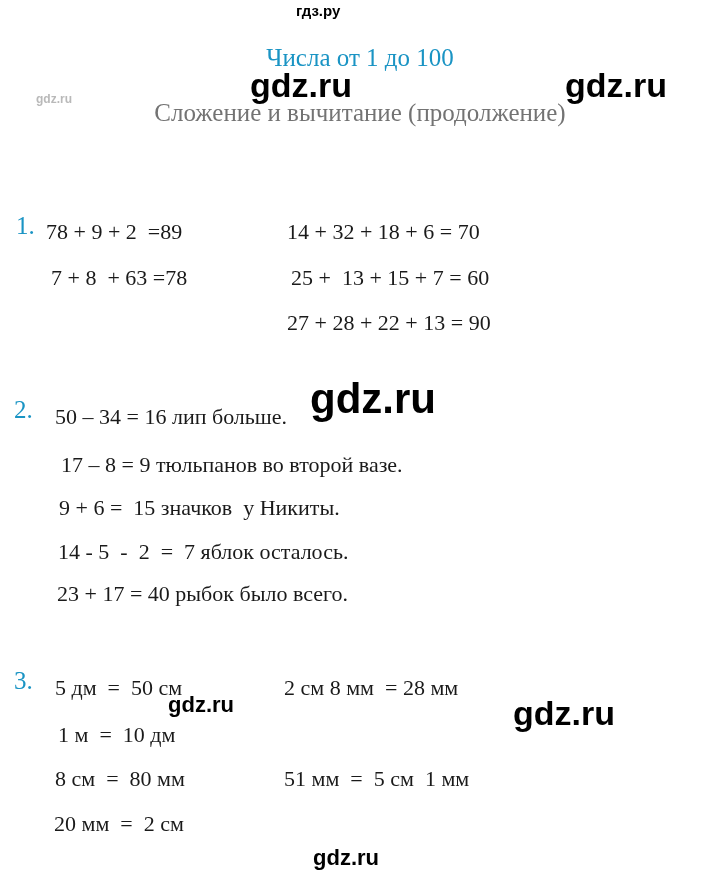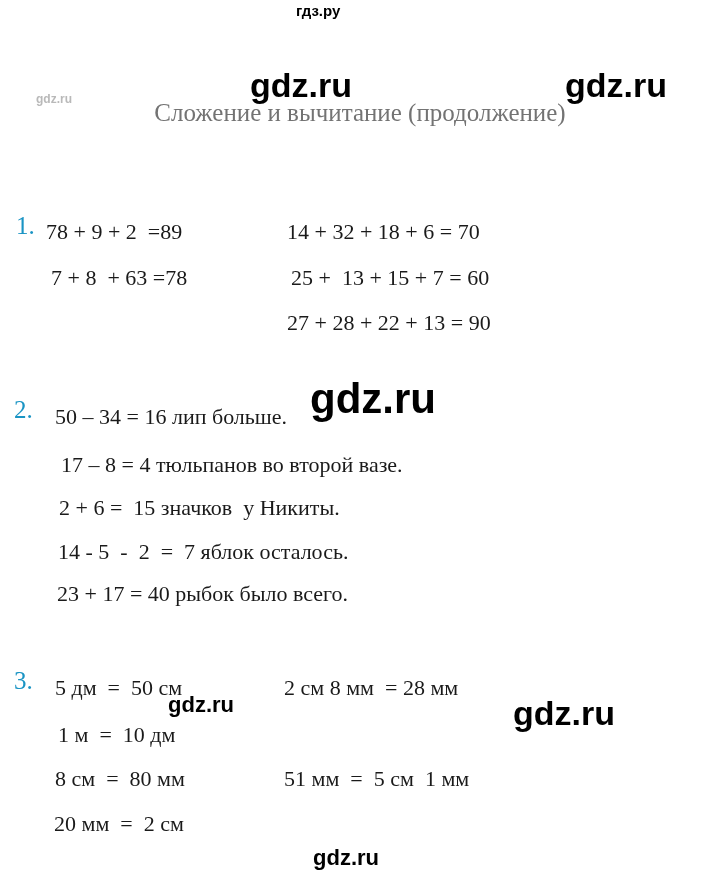--- a/index.html
+++ b/index.html
@@ -94,36 +94,37 @@
   .big-wm-6 { top: 845px; left: 313px; font-size: 22px; }
   .sm-wm-1 { top: 92px; left: 36px; }
 </style>
 </head>
 <body>
 
 <div class="page">
 
   <div class="site-logo">гдз.ру</div>
 
+  <div class="title-1">Числа от 1 до 100</div>
   <div class="title-2">Сложение и вычитание  (продолжение)</div>
 
   <div class="task-num" style="top:212px; left:16px;">1.</div>
 
   <div class="line" style="top:219px; left:46px;">78 + 9 + 2  =89</div>
   <div class="line" style="top:265px; left:51px;">7 + 8  + 63 =78</div>
 
   <div class="line" style="top:219px; left:287px;">14 + 32 + 18 + 6 = 70</div>
   <div class="line" style="top:265px; left:291px;">25 +  13 + 15 + 7 = 60</div>
   <div class="line" style="top:310px; left:287px;">27 + 28 + 22 + 13 = 90</div>
 
   <div class="task-num" style="top:396px; left:14px;">2.</div>
 
   <div class="line" style="top:404px; left:55px;">50 – 34 = 16 лип больше.</div>
-  <div class="line" style="top:452px; left:61px;">17 – 8 = 4 тюльпанов во второй вазе.</div>
-  <div class="line" style="top:495px; left:59px;">2 + 6 =  15 значков  у Никиты.</div>
+  <div class="line" style="top:452px; left:61px;">17 – 8 = 9 тюльпанов во второй вазе.</div>
+  <div class="line" style="top:495px; left:59px;">9 + 6 =  15 значков  у Никиты.</div>
   <div class="line" style="top:539px; left:58px;">14 - 5  -  2  =  7 яблок осталось.</div>
   <div class="line" style="top:581px; left:57px;">23 + 17 = 40 рыбок было всего.</div>
 
   <div class="task-num" style="top:667px; left:14px;">3.</div>
 
   <div class="line" style="top:675px; left:55px;">5 дм  =  50 см</div>
   <div class="line" style="top:722px; left:58px;">1 м  =  10 дм</div>
   <div class="line" style="top:766px; left:55px;">8 см  =  80 мм</div>
   <div class="line" style="top:811px; left:54px;">20 мм  =  2 см</div>
 

